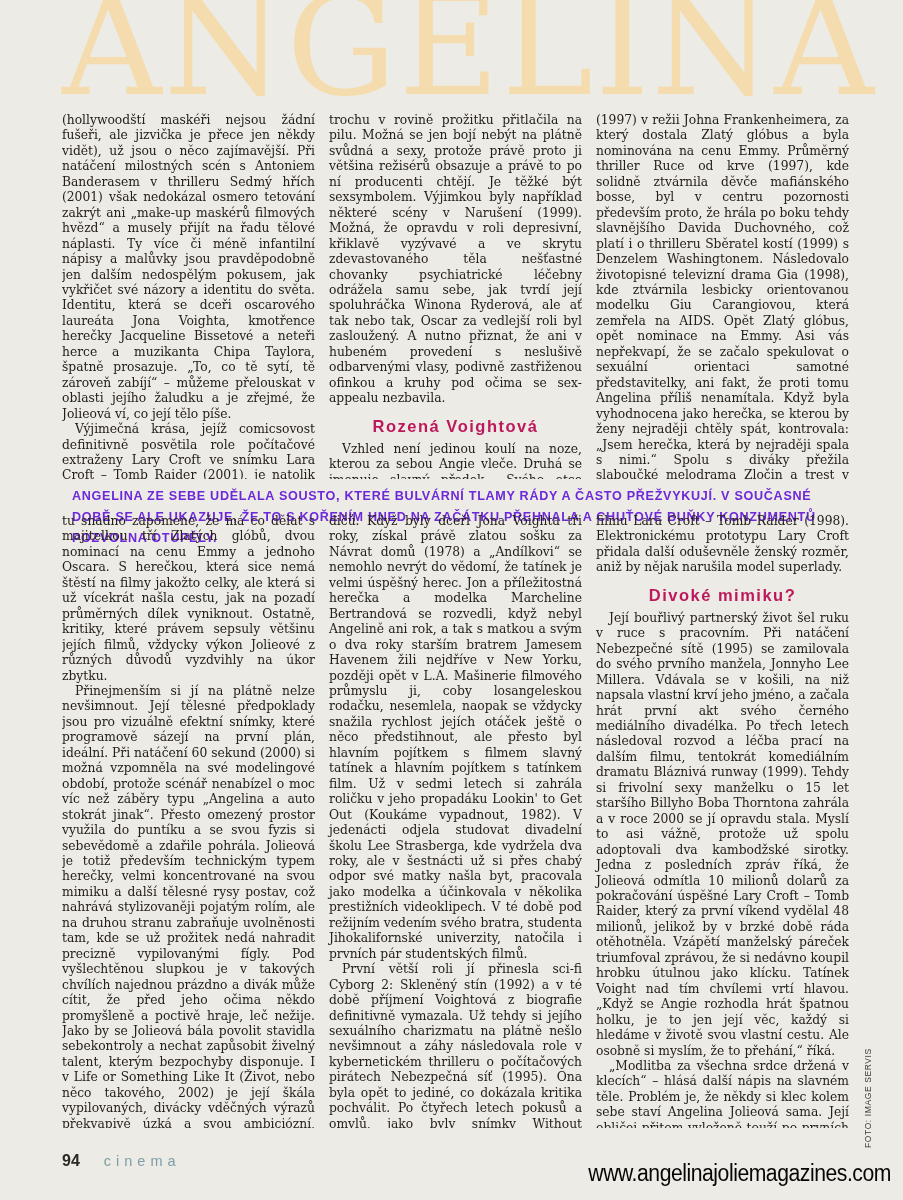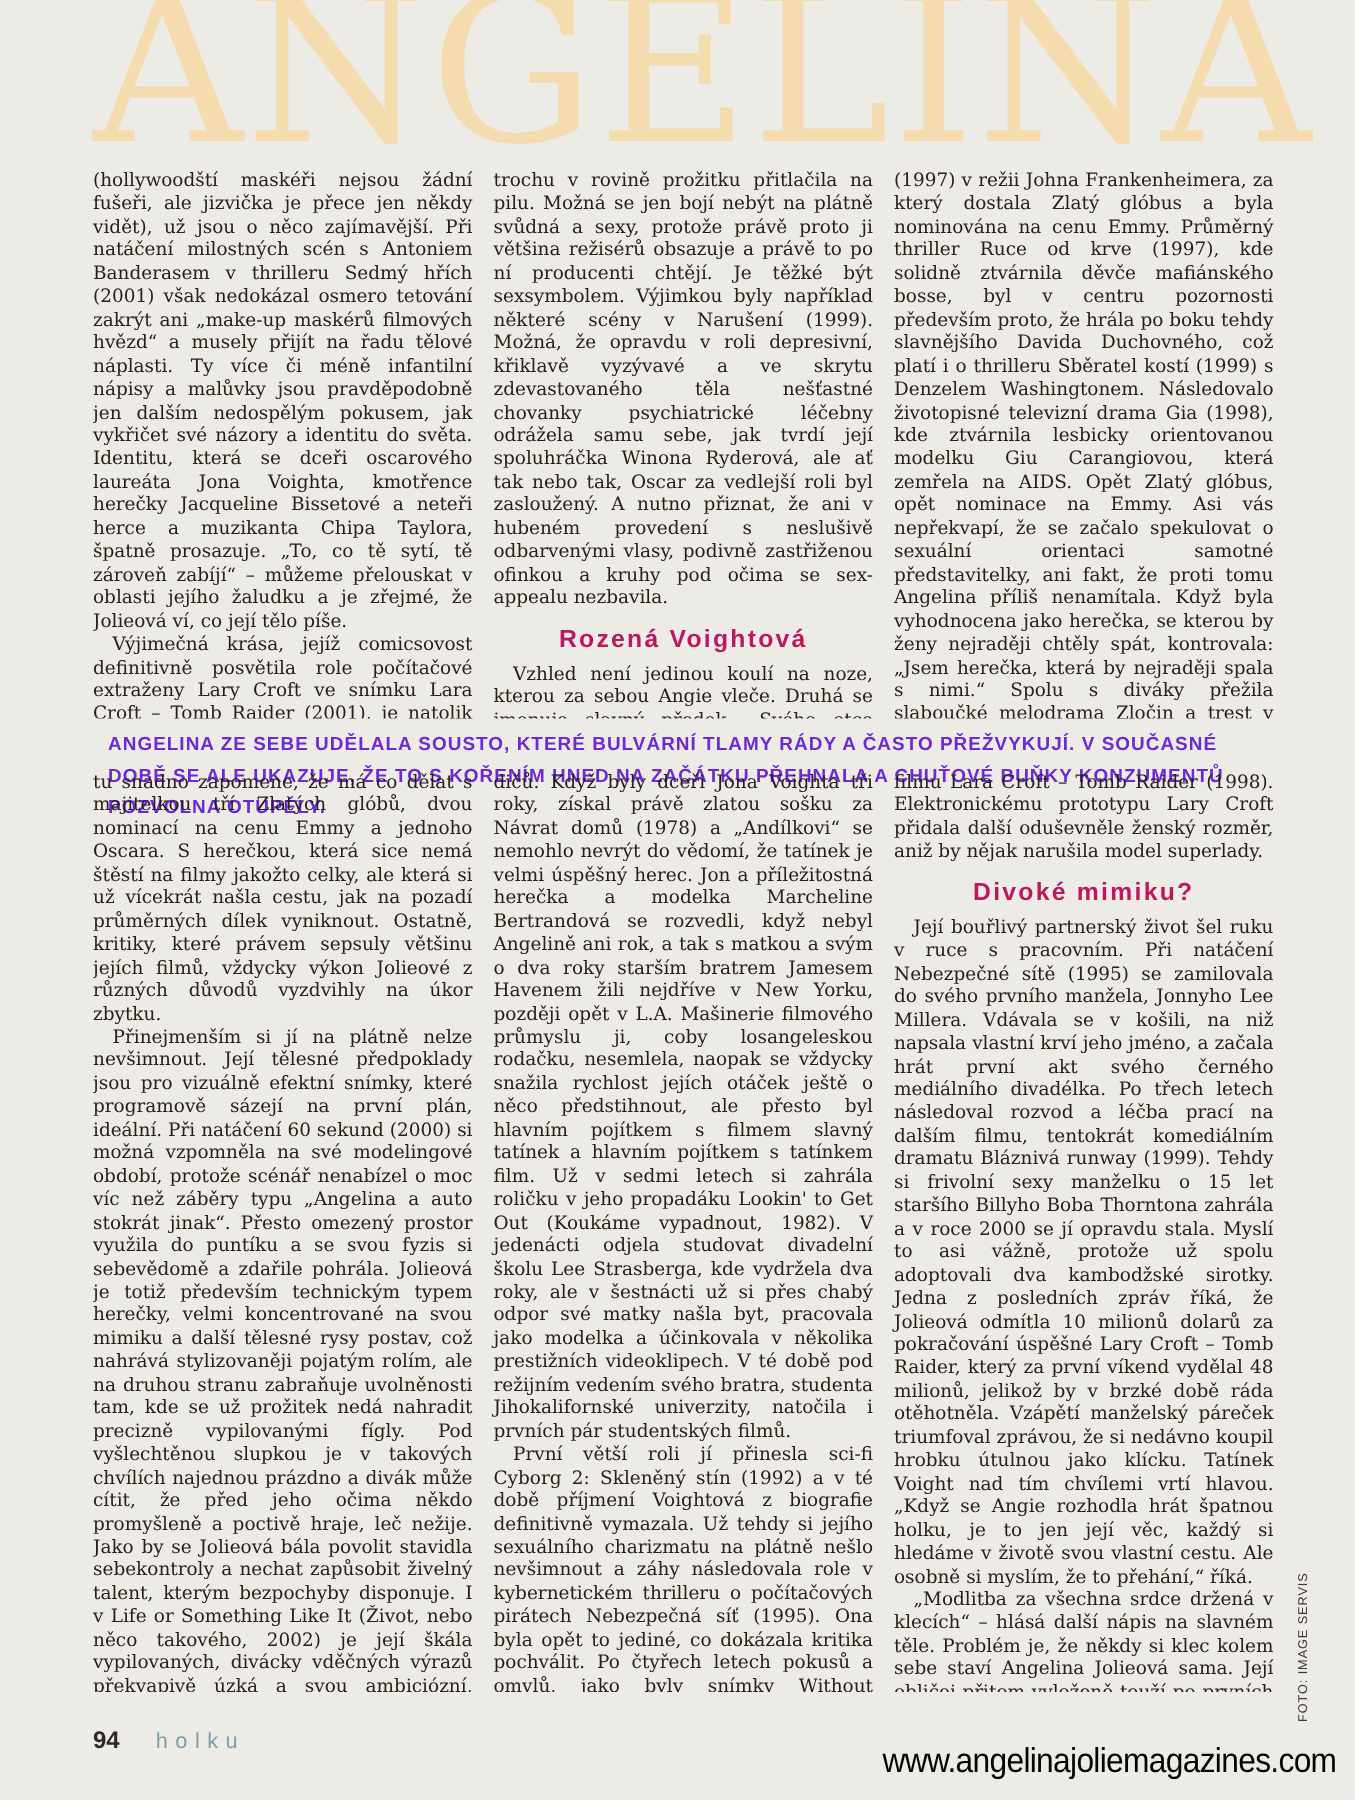--- a/index.html
+++ b/index.html
@@ -147,18 +147,18 @@
       <p class="para indent">Její bouřlivý partnerský život šel ruku v ruce s pracovním. Při natáčení Nebezpečné sítě (1995) se zamilovala do svého prvního manžela, Jonnyho Lee Millera. Vdávala se v košili, na niž napsala vlastní krví jeho jméno, a začala hrát první akt svého černého mediálního divadélka. Po třech letech následoval rozvod a léčba prací na dalším filmu, tentokrát komediálním dramatu Bláznivá runway (1999). Tehdy si frivolní sexy manželku o 15 let staršího Billyho Boba Thorntona zahrála a v roce 2000 se jí opravdu stala. Myslí to asi vážně, protože už spolu adoptovali dva kambodžské sirotky. Jedna z posledních zpráv říká, že Jolieová odmítla 10 milionů dolarů za pokračování úspěšné Lary Croft – Tomb Raider, který za první víkend vydělal 48 milionů, jelikož by v brzké době ráda otěhotněla. Vzápětí manželský páreček triumfoval zprávou, že si nedávno koupil hrobku útulnou jako klícku. Tatínek Voight nad tím chvílemi vrtí hlavou. „Když se Angie rozhodla hrát špatnou holku, je to jen její věc, každý si hledáme v životě svou vlastní cestu. Ale osobně si myslím, že to přehání,“ říká.</p>
       <p class="para indent">„Modlitba za všechna srdce držená v klecích“ – hlásá další nápis na slavném těle. Problém je, že někdy si klec kolem sebe staví Angelina Jolieová sama. Její obličej přitom vyloženě touží po prvních vráskách a její srdce po svobodě. Musí to ale dovolit sobě samé.</p>
 
     </div>
   </div>
 
   <div class="photo-credit">FOTO: IMAGE SERVIS</div>
 
   <div class="folio">
     <span class="num">94</span>
-    <span class="mag">holku</span>
+    <span class="mag">cinema</span>
   </div>
 
   <div class="url-watermark">www.angelinajoliemagazines.com</div>
 
 </div>
 
 </body></html>

